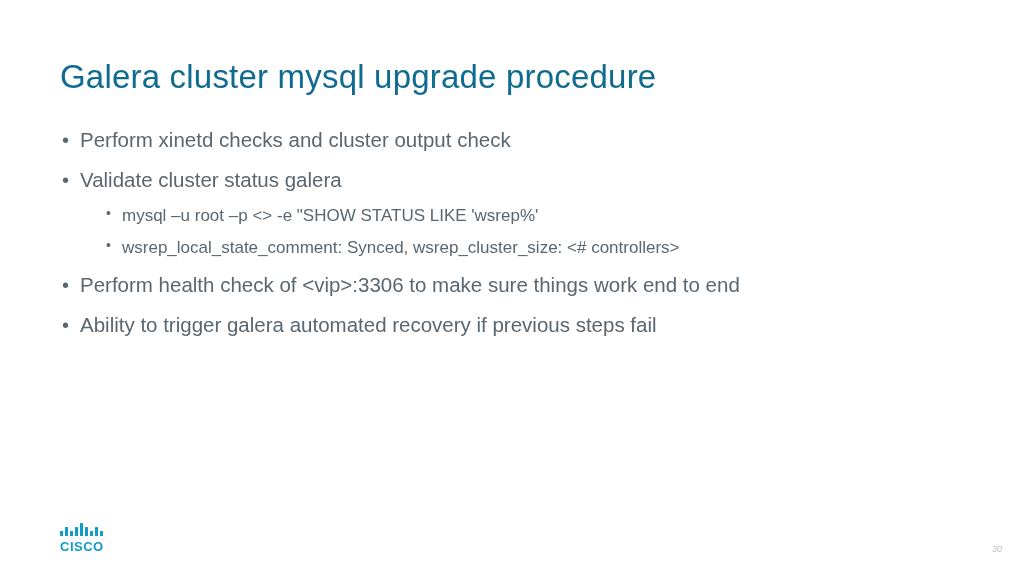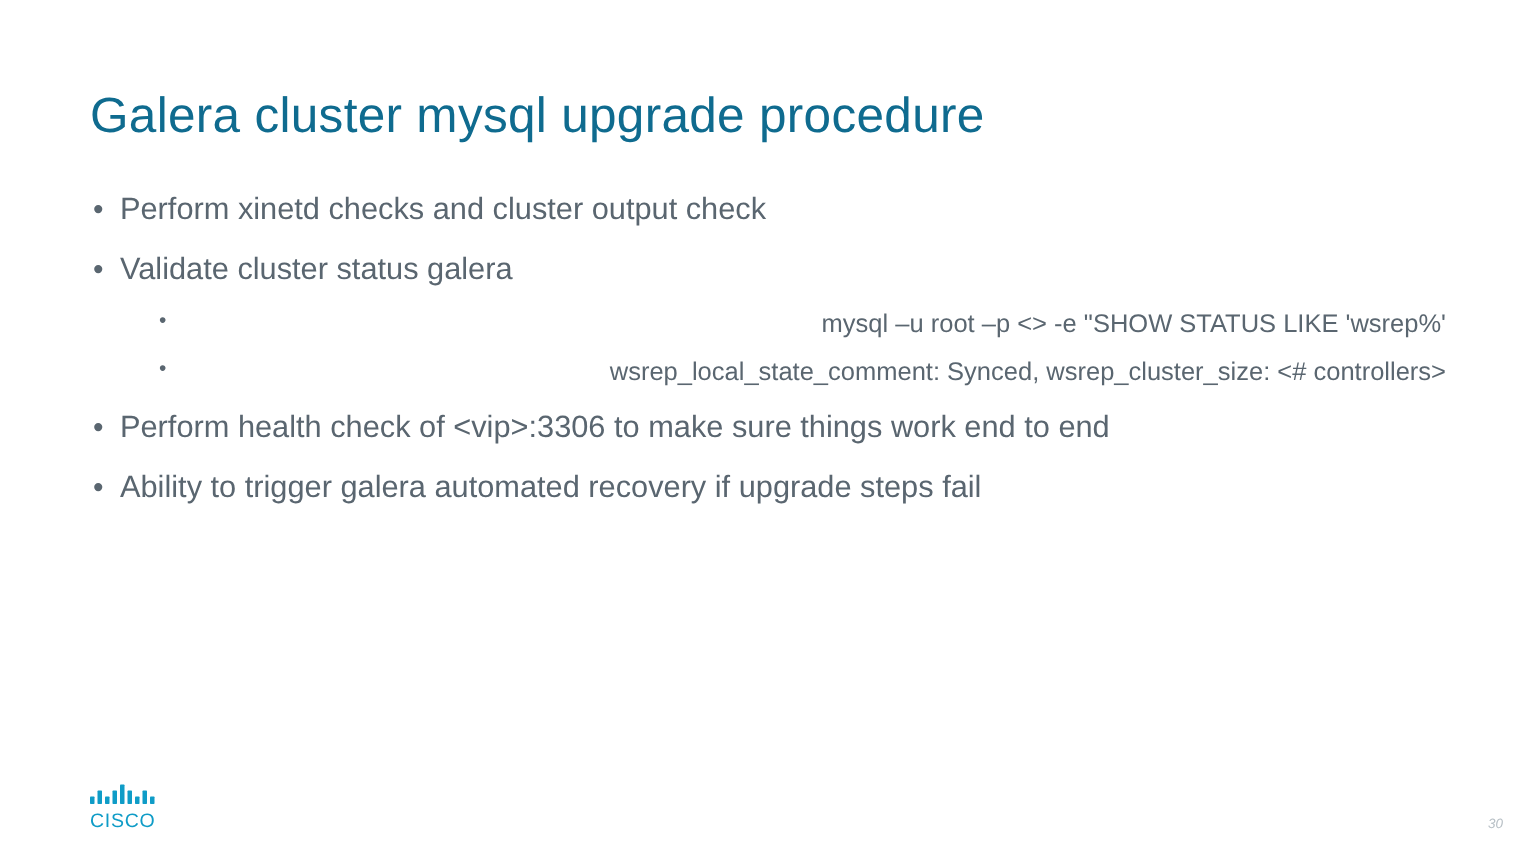--- a/index.html
+++ b/index.html
@@ -44,21 +44,20 @@
       position: absolute;
       left: 2px;
       top: 0;
       font-size: 20px;
       color: #5a6670;
     }
     ul.level2 {
       list-style: none;
       padding-left: 24px;
       margin-top: 10px;
-      text-align: right;
     }
     ul.level2 > li {
       position: relative;
       padding-left: 18px;
       font-size: 17px;
       line-height: 1.4;
       margin-bottom: 8px;
       color: #5a6670;
     }
     ul.level2 > li::before {
@@ -95,21 +94,21 @@
     .b3 { height: 5px; }
     .b4 { height: 9px; }
     .b5 { height: 13px; }
     .b6 { height: 9px; }
     .b7 { height: 5px; }
     .b8 { height: 9px; }
     .b9 { height: 5px; }
     .logo-text {
       color: #0f9cc7;
       font-size: 13px;
-      font-weight: normal;
+      font-weight: bold;
       letter-spacing: 0.5px;
       margin-top: 1px;
     }
     .page-number {
       position: absolute;
       right: 22px;
       bottom: 22px;
       font-size: 9px;
       color: #b8c0c6;
       font-style: italic;
@@ -125,21 +124,21 @@
     <ul class="level1">
       <li>Perform xinetd checks and cluster output check</li>
       <li>
         <span>Validate cluster status galera</span>
         <ul class="level2">
           <li>mysql –u root –p &lt;&gt; -e "SHOW STATUS LIKE 'wsrep%'</li>
           <li>wsrep_local_state_comment: Synced, wsrep_cluster_size: &lt;# controllers&gt;</li>
         </ul>
       </li>
       <li>Perform health check of &lt;vip&gt;:3306 to make sure things work end to end</li>
-      <li>Ability to trigger galera automated recovery if upgrade steps fail</li>
+      <li>Ability to trigger galera automated recovery if previous steps fail</li>
     </ul>
   </div>
 
   <div class="logo">
     <div class="logo-bars">
       <span class="b1"></span>
         <span class="b2"></span>
         <span class="b3"></span>
       <span class="b4"></span>
         <span class="b5"></span>

